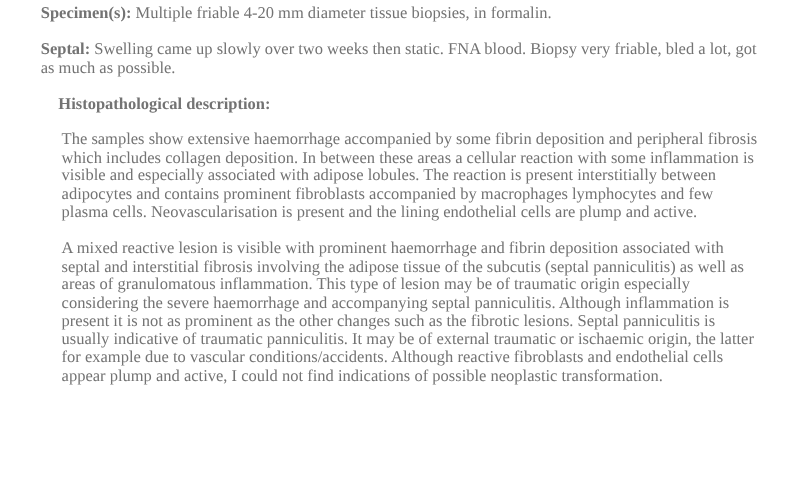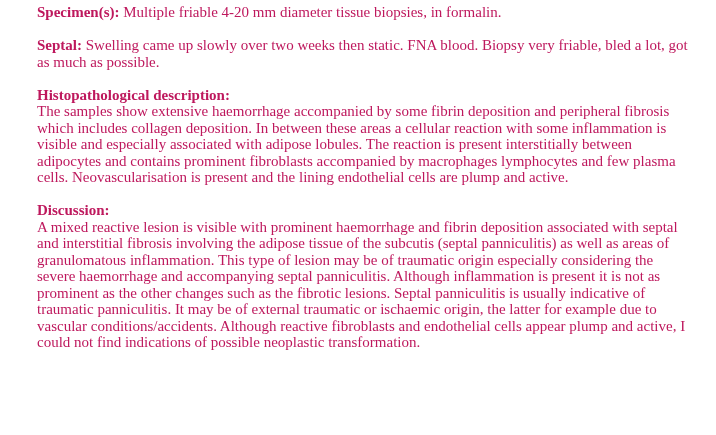--- a/index.html
+++ b/index.html
@@ -6,61 +6,61 @@
     margin: 0;
     padding: 0;
     background: #ffffff;
   }
   .page {
     position: relative;
     box-sizing: border-box;
     width: 716px;
     height: 435px;
     background: #ffffff;
-    color: #be185d;
+    color: #737373;
     font-family: "Liberation Serif", "DejaVu Serif", serif;
     font-size: 15px;
     line-height: 16.5px;
     padding: 4px 24px 0 37px;
     overflow: hidden;
   }
   .content {
     width: 655px;
   }
   p {
     margin: 0 0 16.5px 0;
   }
   .label, .heading {
     font-weight: bold;
   }
   .heading {
     display: block;
-    margin: 0;
+    margin: 16px;
   }
   .diagnosis {
     font-weight: bold;
     font-style: italic;
   }
   .section-body {
     margin-top: 0;
+    margin-left: 19px;
   }
 </style>
 </head>
 <body>
 
 <div class="page">
   <div class="content">
 
     <p><span class="label">Specimen(s):</span>
       <span>Multiple friable 4-20 mm diameter tissue biopsies, in formalin.</span></p>
 
     <p><span class="label">Septal:</span>
       <span>Swelling came up slowly over two weeks then static. FNA blood. Biopsy very friable, bled a lot, got as much as possible.</span></p>
 
 
     <span class="heading">Histopathological description:</span>
     <p class="section-body">The samples show extensive haemorrhage accompanied by some fibrin deposition and peripheral fibrosis which includes collagen deposition. In between these areas a cellular reaction with some inflammation is visible and especially associated with adipose lobules. The reaction is present interstitially between adipocytes and contains prominent fibroblasts accompanied by macrophages lymphocytes and few plasma cells. Neovascularisation is present and the lining endothelial cells are plump and active.</p>
 
-    <span class="heading">Discussion:</span>
     <p class="section-body">A mixed reactive lesion is visible with prominent haemorrhage and fibrin deposition associated with septal and interstitial fibrosis involving the adipose tissue of the subcutis (septal panniculitis) as well as areas of granulomatous inflammation. This type of lesion may be of traumatic origin especially considering the severe haemorrhage and accompanying septal panniculitis. Although inflammation is present it is not as prominent as the other changes such as the fibrotic lesions. Septal panniculitis is usually indicative of traumatic panniculitis. It may be of external traumatic or ischaemic origin, the latter for example due to vascular conditions/accidents. Although reactive fibroblasts and endothelial cells appear plump and active, I could not find indications of possible neoplastic transformation.</p>
 
   </div>
 </div>
 
 </body></html>

